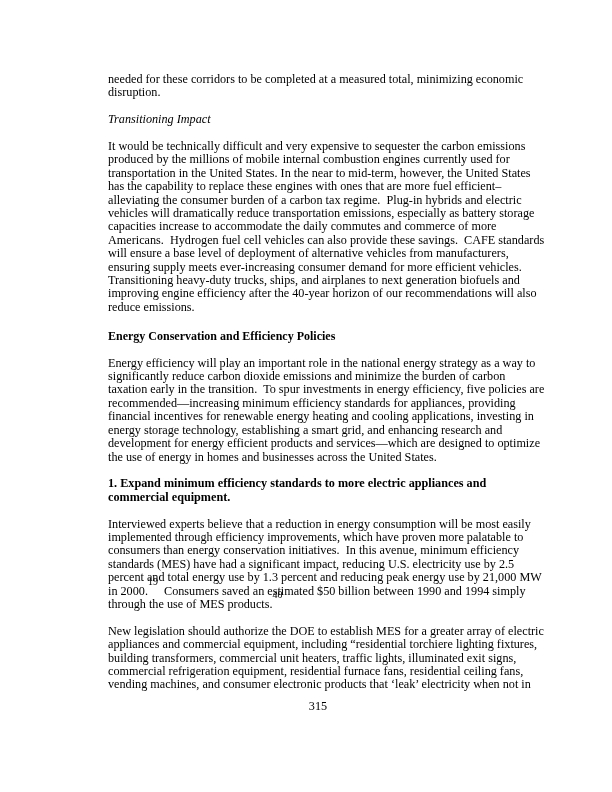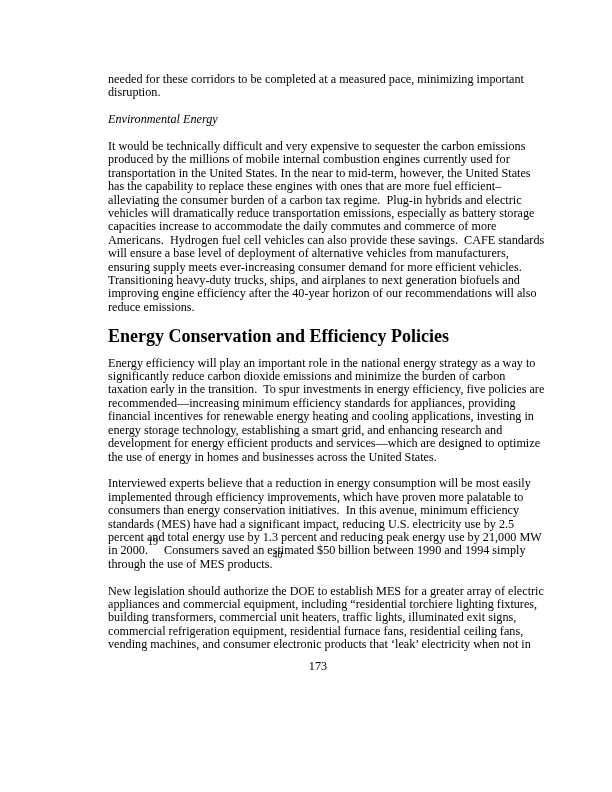--- a/index.html
+++ b/index.html
@@ -30,21 +30,21 @@
   }
   .heading-italic {
     font-size: 12.2px;
     line-height: 13.4px;
     font-style: italic;
     font-weight: normal;
     margin: 0 0 13.4px 0;
     white-space: pre;
   }
   .heading-major {
-    font-size: 18px;
+    font-size: 12px;
     line-height: 17px;
     font-weight: bold;
     margin: 6px 0 12px 0;
     white-space: pre;
   }
   .heading-sub {
     font-size: 12.2px;
     line-height: 13.4px;
     font-weight: bold;
     margin: 4px 0 13.4px 0;
@@ -67,24 +67,24 @@
     width: 420px;
     margin: 0;
   }
 </style>
 </head>
 <body>
 
 <div class="page">
   <div class="content">
 
-    <p class="para">needed for these corridors to be completed at a measured pace, minimizing important
+    <p class="para">needed for these corridors to be completed at a measured total, minimizing economic
 disruption.</p>
 
-    <p class="heading-italic">Environmental Energy</p>
+    <p class="heading-italic">Transitioning Impact</p>
 
     <p class="para">It would be technically difficult and very expensive to sequester the carbon emissions
 produced by the millions of mobile internal combustion engines currently used for
 transportation in the United States. In the near to mid-term, however, the United States
 has the capability to replace these engines with ones that are more fuel efficient–
 alleviating the consumer burden of a carbon tax regime.  Plug-in hybrids and electric
 vehicles will dramatically reduce transportation emissions, especially as battery storage
 capacities increase to accommodate the daily commutes and commerce of more
 Americans.  Hydrogen fuel cell vehicles can also provide these savings.  CAFE standards
 will ensure a base level of deployment of alternative vehicles from manufacturers,
@@ -97,31 +97,33 @@
 
     <p class="para">Energy efficiency will play an important role in the national energy strategy as a way to
 significantly reduce carbon dioxide emissions and minimize the burden of carbon
 taxation early in the transition.  To spur investments in energy efficiency, five policies are
 recommended—increasing minimum efficiency standards for appliances, providing
 financial incentives for renewable energy heating and cooling applications, investing in
 energy storage technology, establishing a smart grid, and enhancing research and
 development for energy efficient products and services—which are designed to optimize
 the use of energy in homes and businesses across the United States.</p>
 
+    <p class="heading-sub">1. Expand minimum efficiency standards to more electric appliances and
+commercial equipment.</p>
 
     <p class="para"><span>Interviewed experts believe that a reduction in energy consumption will be most easily
 implemented through efficiency improvements, which have proven more palatable to
 consumers than energy conservation initiatives.  In this avenue, minimum efficiency
 standards (MES) have had a significant impact, reducing U.S. electricity use by 2.5
 percent and total energy use by 1.3 percent and reducing peak energy use by 21,000 MW
 in 2000.</span><sup class="fnref">19</sup><span>  Consumers saved an estimated $50 billion between 1990 and 1994 simply
 through the use of MES products.</span><sup class="fnref">40</sup></p>
 
     <p class="para para-last">New legislation should authorize the DOE to establish MES for a greater array of electric
 appliances and commercial equipment, including “residential torchiere lighting fixtures,
 building transformers, commercial unit heaters, traffic lights, illuminated exit signs,
 commercial refrigeration equipment, residential furnace fans, residential ceiling fans,
 vending machines, and consumer electronic products that ‘leak’ electricity when not in</p>
 
-    <p class="page-number">173</p>
+    <p class="page-number">315</p>
 
   </div>
 </div>
 
 </body></html>

